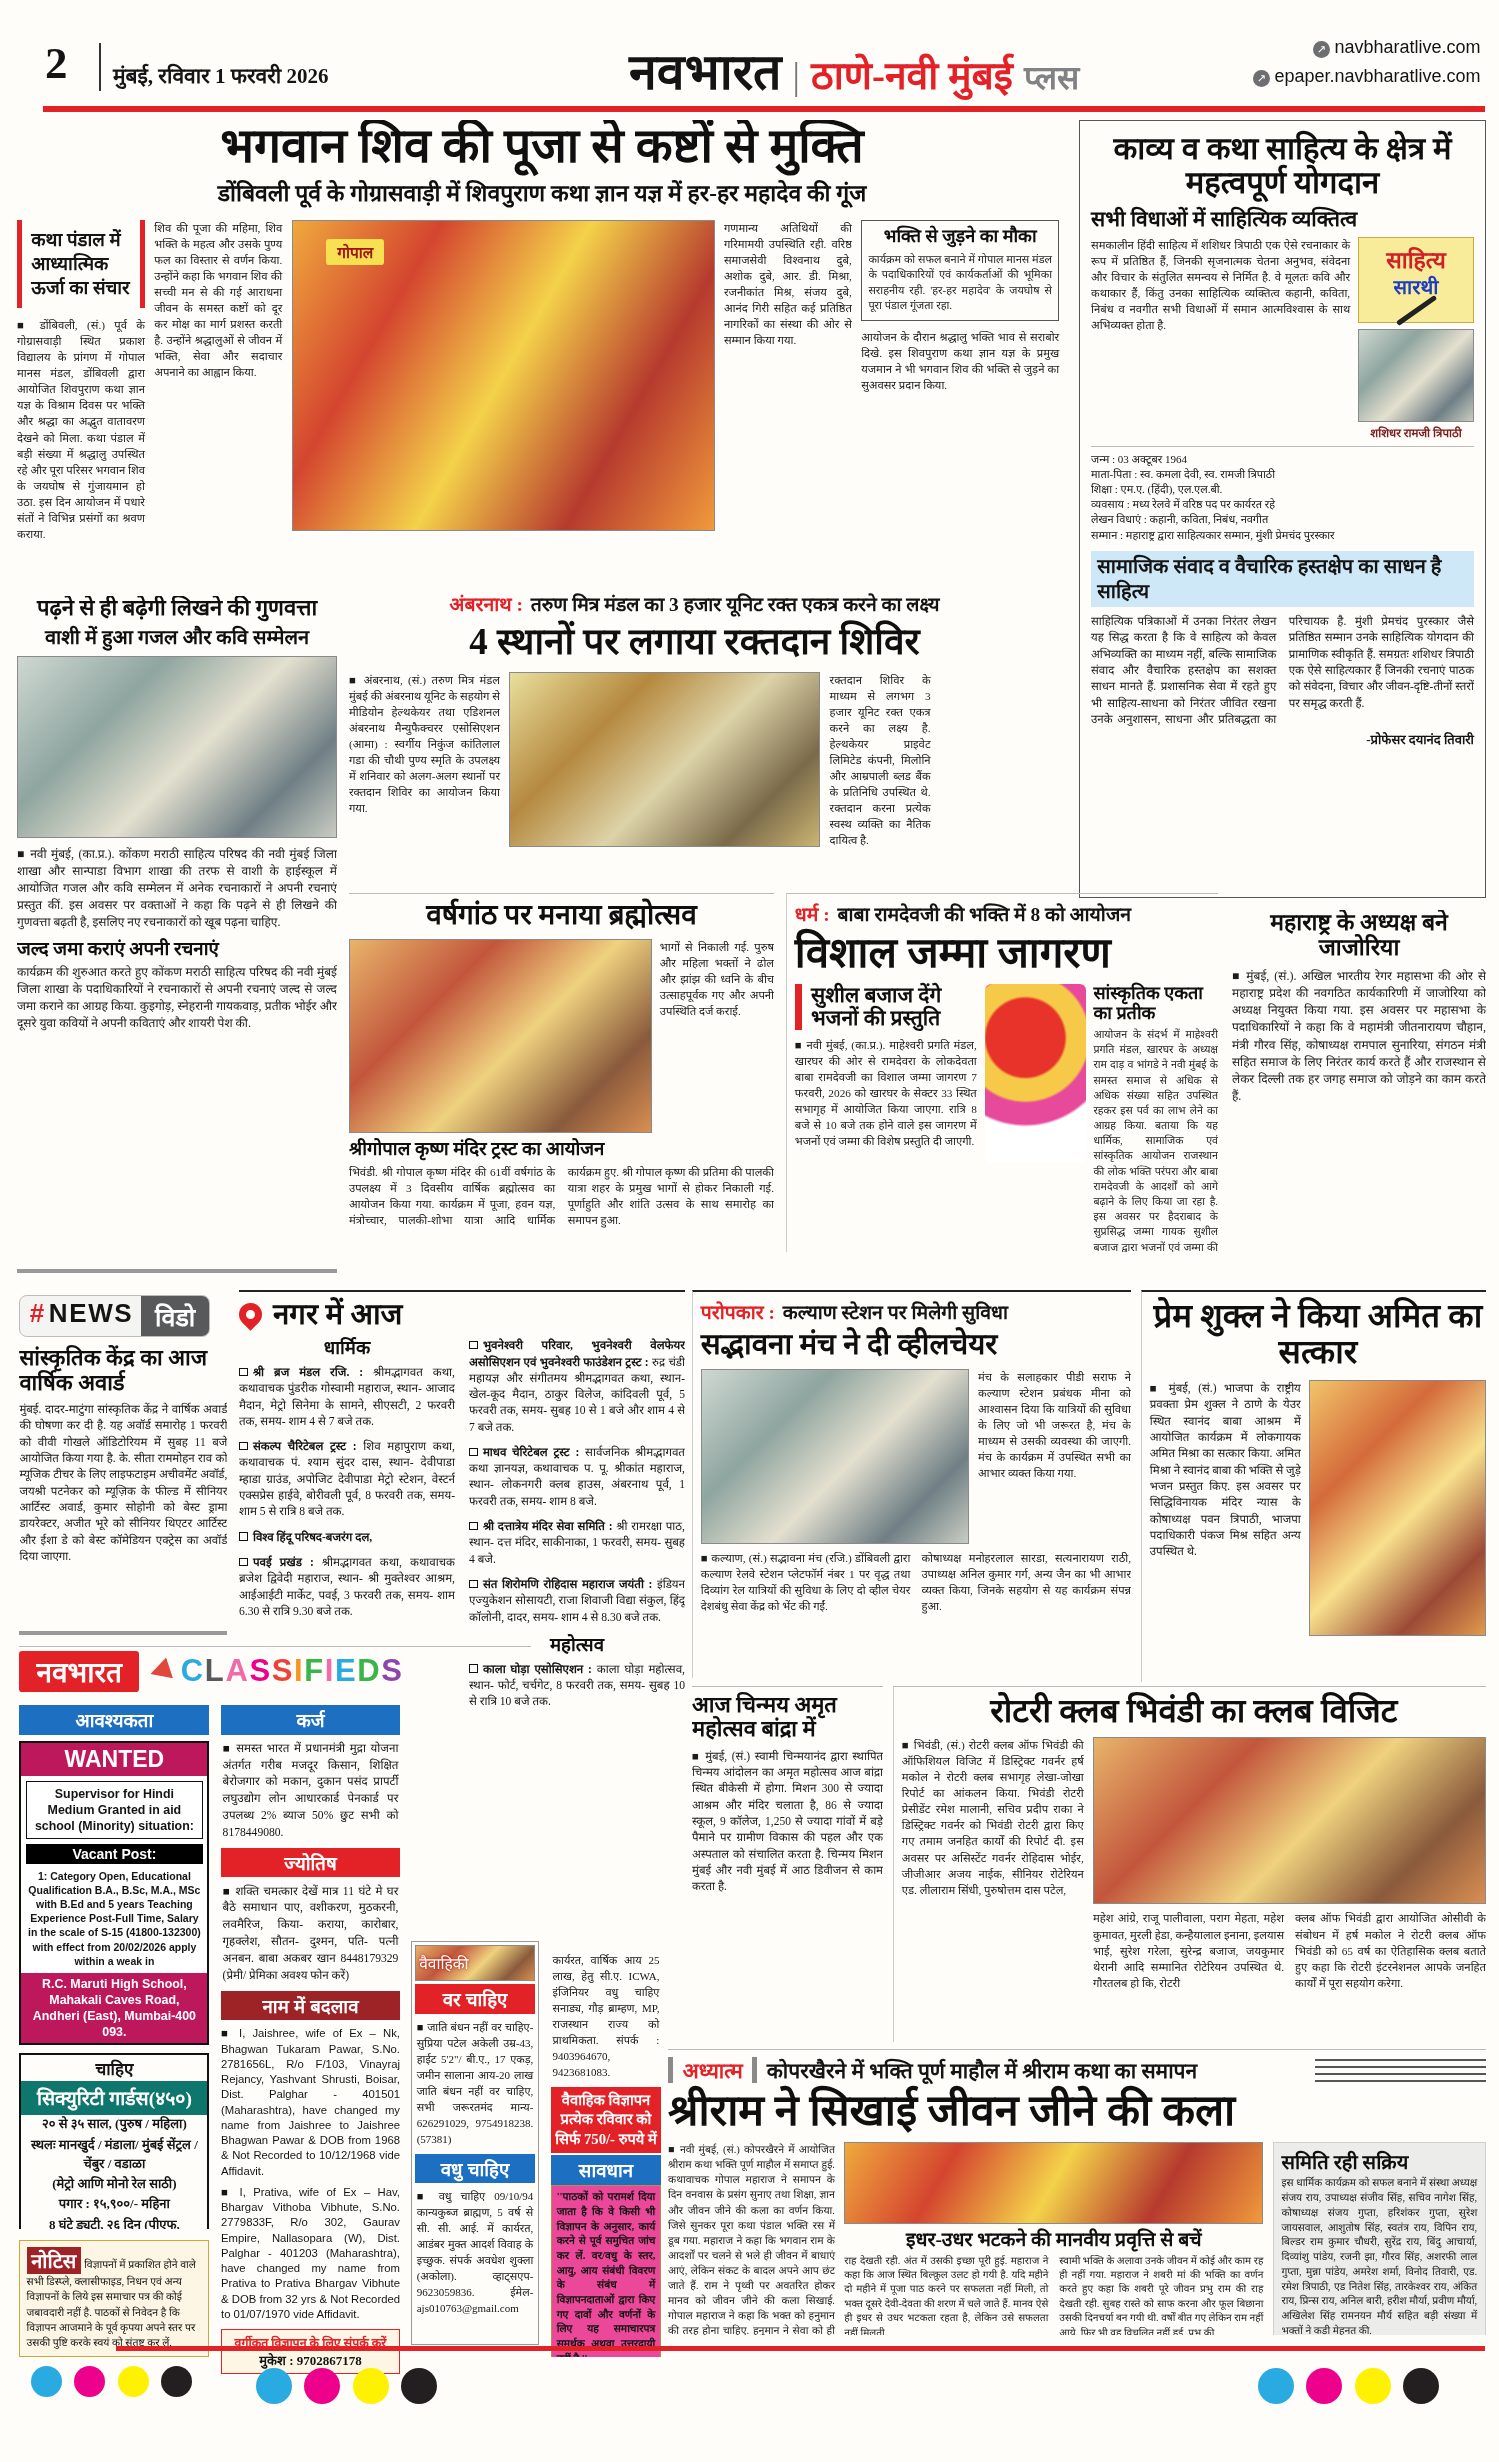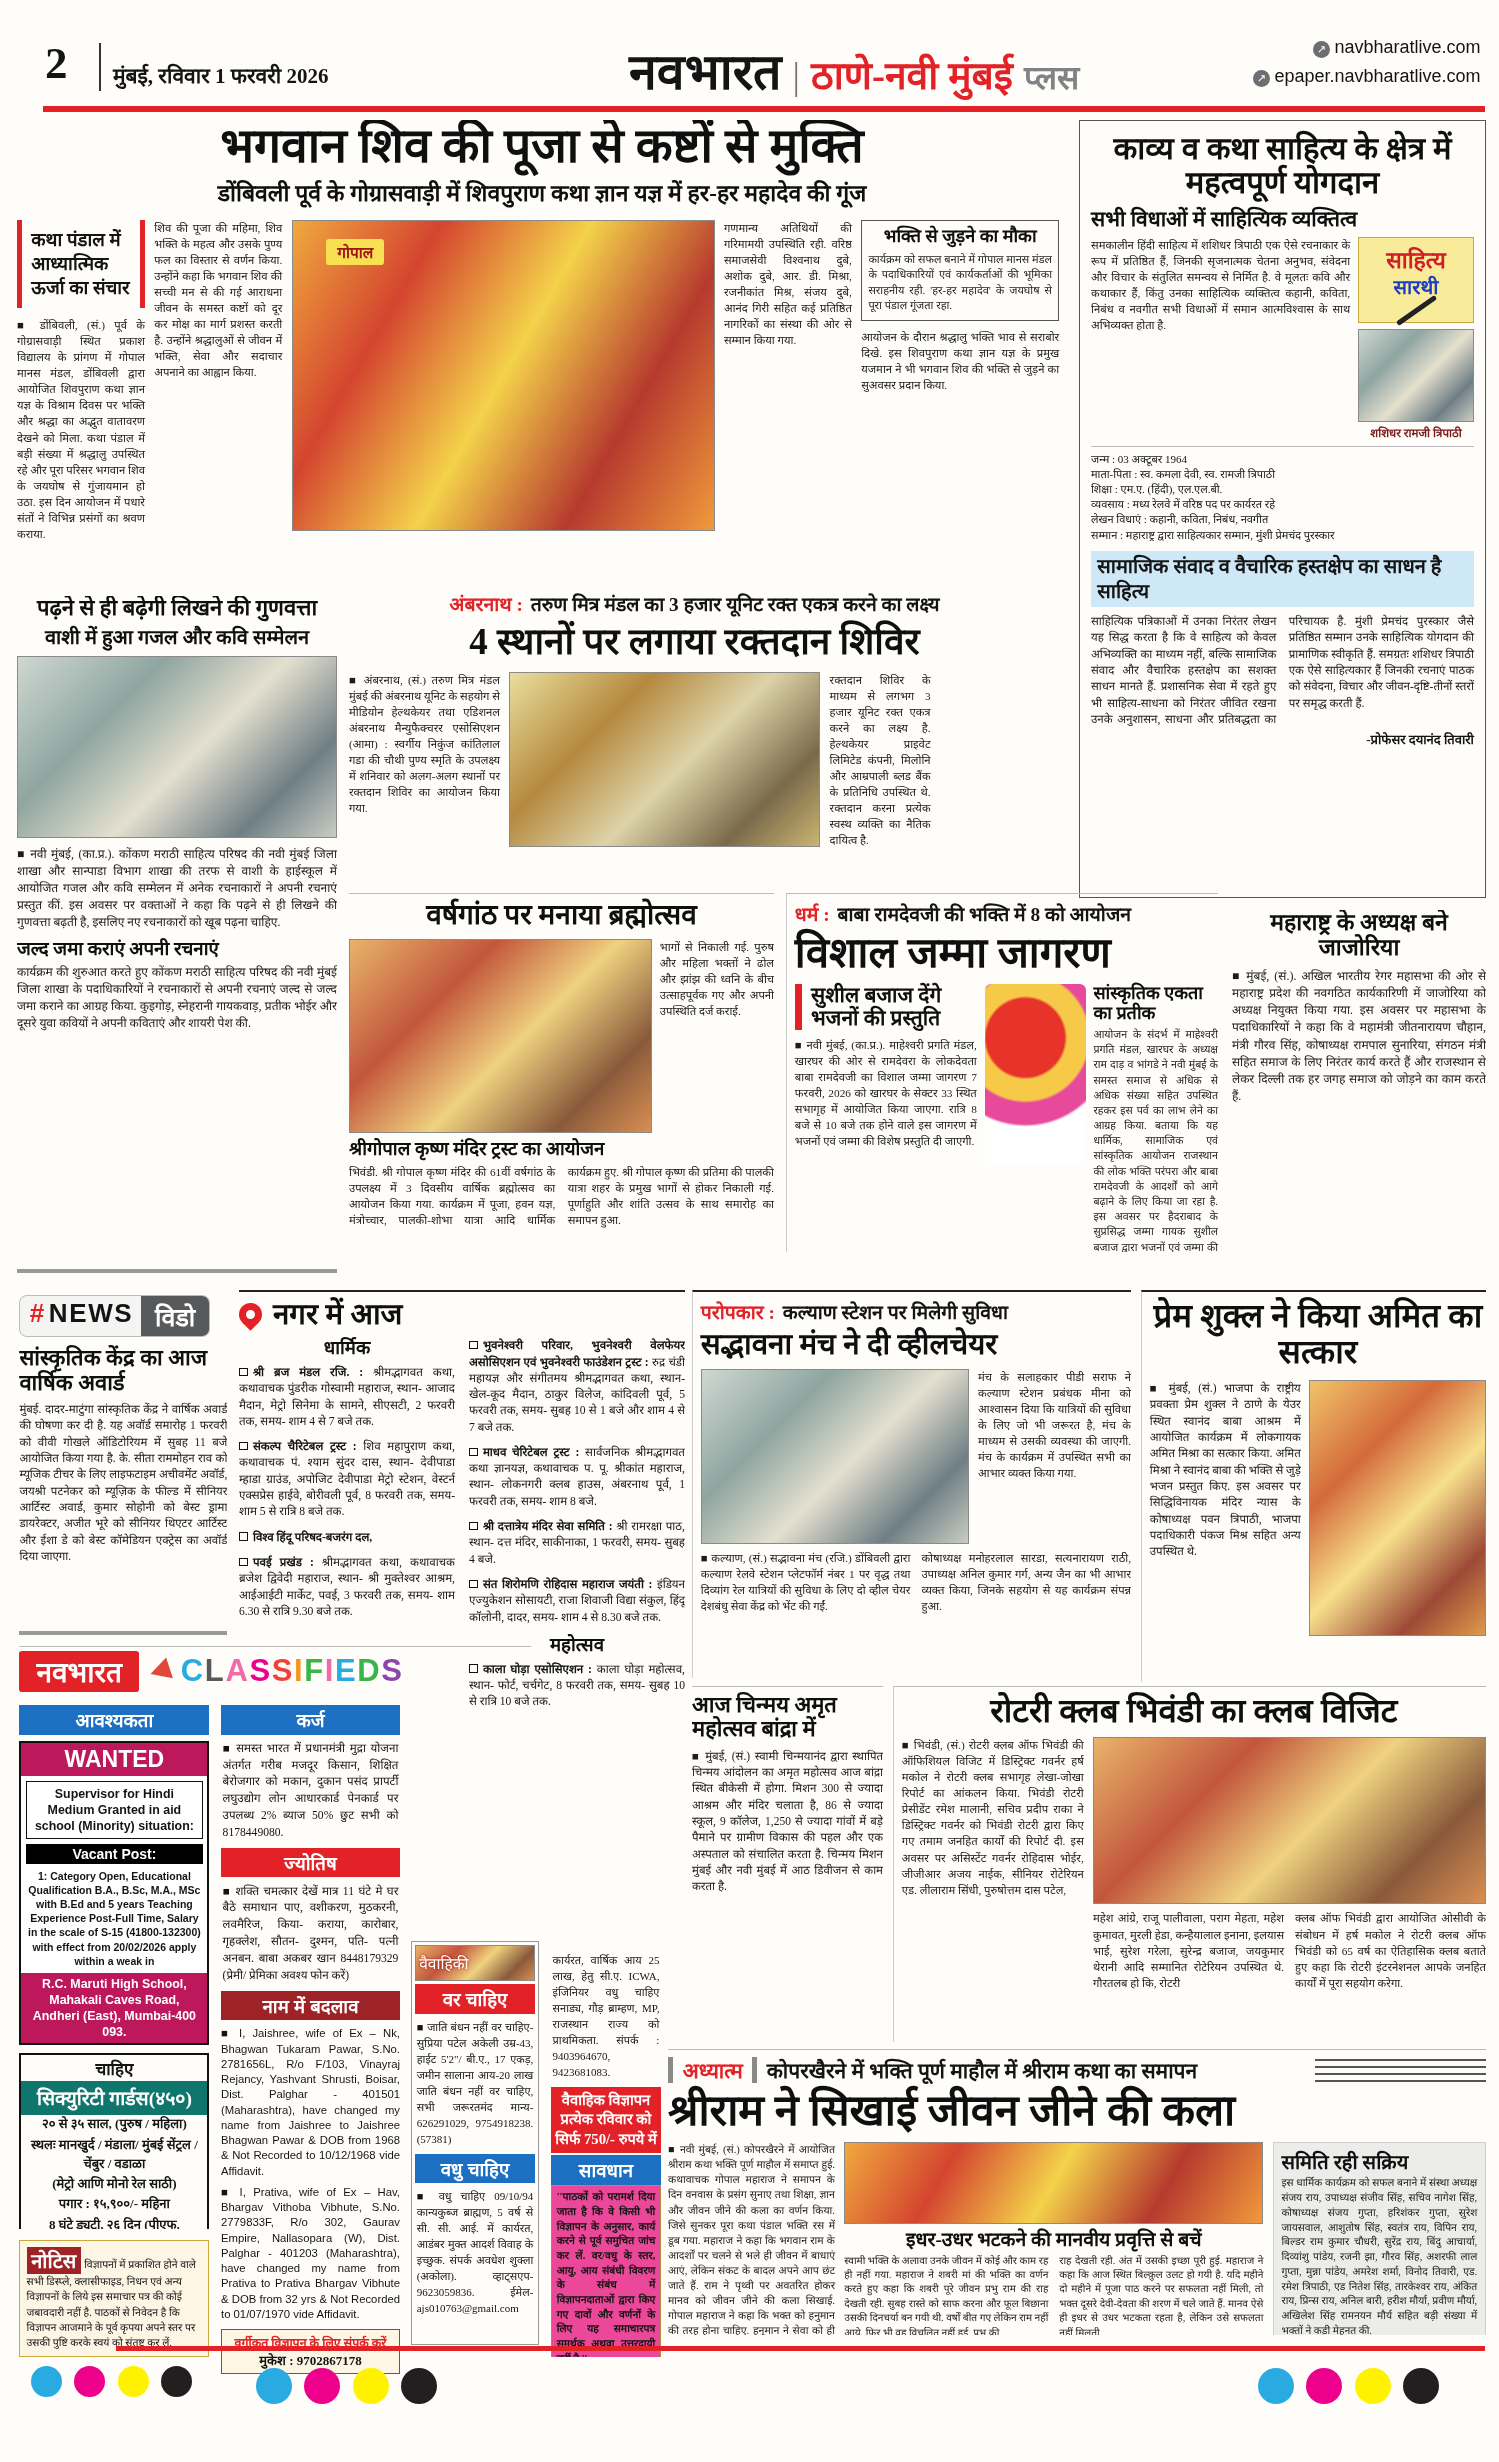--- a/index.html
+++ b/index.html
@@ -283,22 +283,22 @@
       <span class="b" style="font-size:21px;">कोपरखैरने में भक्ति पूर्ण माहौल में श्रीराम कथा का समापन</span>
       <span class="stripes" style="width:171px;height:23px;display:inline-block;margin-left:auto;"></span>
     </div>
     <h2 class="hl" style="font-size:43px;margin-top:3.1px;">श्रीराम ने सिखाई जीवन जीने की कला</h2>
     <div style="display:flex;gap:9.3px;margin-top:7.8px;">
       <div class="body-txt" style="width:167px;flex:none;font-size:10.6px;">■ नवी मुंबई, (सं.) कोपरखैरने में आयोजित श्रीराम कथा भक्ति पूर्ण माहौल में समाप्त हुई. कथावाचक गोपाल महाराज ने समापन के दिन वनवास के प्रसंग सुनाए तथा शिक्षा, ज्ञान और जीवन जीने की कला का वर्णन किया. जिसे सुनकर पूरा कथा पंडाल भक्ति रस में डूब गया. महाराज ने कहा कि भगवान राम के आदर्शों पर चलने से भले ही जीवन में बाधाएं आएं, लेकिन संकट के बादल अपने आप छंट जाते हैं. राम ने पृथ्वी पर अवतरित होकर मानव को जीवन जीने की कला सिखाई. गोपाल महाराज ने कहा कि भक्त को हनुमान की तरह होना चाहिए. हनुमान ने सेवा को ही जीवन का ध्येय बना लिया.</div>
       <div style="width:419px;flex:none;">
         <div class="ph ph-crowd" style="width:100%;height:82px;"></div>
         <h3 class="hl ctr" style="font-size:19.4px;margin-top:4.7px;">इधर-उधर भटकने की मानवीय प्रवृत्ति से बचें</h3>
         <div style="display:flex;gap:11px;margin-top:3.1px;">
+          <div class="body-txt" style="flex:1;font-size:10.2px;">राह देखती रही. अंत में उसकी इच्छा पूरी हुई. महाराज ने कहा कि आज स्थित बिल्क़ुल उलट हो गयी है. यदि महीने दो महीने में पूजा पाठ करने पर सफलता नहीं मिली, तो भक्त दूसरे देवी-देवता की शरण में चले जाते हैं. मानव ऐसे ही इधर से उधर भटकता रहता है, लेकिन उसे सफलता नहीं मिलती.</div>
           <div class="body-txt" style="flex:1;font-size:10.2px;">स्वामी भक्ति के अलावा उनके जीवन में कोई और काम रह ही नहीं गया. महाराज ने शबरी मां की भक्ति का वर्णन करते हुए कहा कि शबरी पूरे जीवन प्रभु राम की राह देखती रही. सुबह रास्ते को साफ करना और फूल बिछाना उसकी दिनचर्या बन गयी थी. वर्षों बीत गए लेकिन राम नहीं आये. फिर भी वह विचलित नहीं हुई, प्रभु की</div>
-          <div class="body-txt" style="flex:1;font-size:10.2px;">राह देखती रही. अंत में उसकी इच्छा पूरी हुई. महाराज ने कहा कि आज स्थित बिल्क़ुल उलट हो गयी है. यदि महीने दो महीने में पूजा पाठ करने पर सफलता नहीं मिली, तो भक्त दूसरे देवी-देवता की शरण में चले जाते हैं. मानव ऐसे ही इधर से उधर भटकता रहता है, लेकिन उसे सफलता नहीं मिलती.</div>
         </div>
       </div>
       <div class="graybox" style="flex:1;">
         <div class="hl" style="font-size:20px;">समिति रही सक्रिय</div>
         <div class="body-txt" style="margin-top:3.1px;font-size:10.4px;">इस धार्मिक कार्यक्रम को सफल बनाने में संस्था अध्यक्ष संजय राय, उपाध्यक्ष संजीव सिंह, सचिव नागेश सिंह, कोषाध्यक्ष संजय गुप्ता, हरिशंकर गुप्ता, सुरेश जायसवाल, आशुतोष सिंह, स्वतंत्र राय, विपिन राय, बिल्डर राम कुमार चौधरी, सुरेंद्र राय, बिंदु आचार्या, दिव्यांशु पांडेय, रजनी झा, गौरव सिंह, अशरफी लाल गुप्ता, मुन्ना पांडेय, अमरेश शर्मा, विनोद तिवारी, एड. रमेश त्रिपाठी, एड नितेश सिंह, तारकेश्वर राय, अंकित राय, प्रिन्स राय, अनिल बारी, हरीश मौर्या, प्रवीण मौर्या, अखिलेश सिंह रामनयन मौर्य सहित बड़ी संख्या में भक्तों ने कड़ी मेहनत की.</div>
       </div>
     </div>
   </section>
 
   <div class="abs" style="left:19.4px;top:1646px;width:512px;height:45px;display:flex;align-items:center;gap:11px;border-top:0.8px solid #bbb;padding-top:4.7px;">

